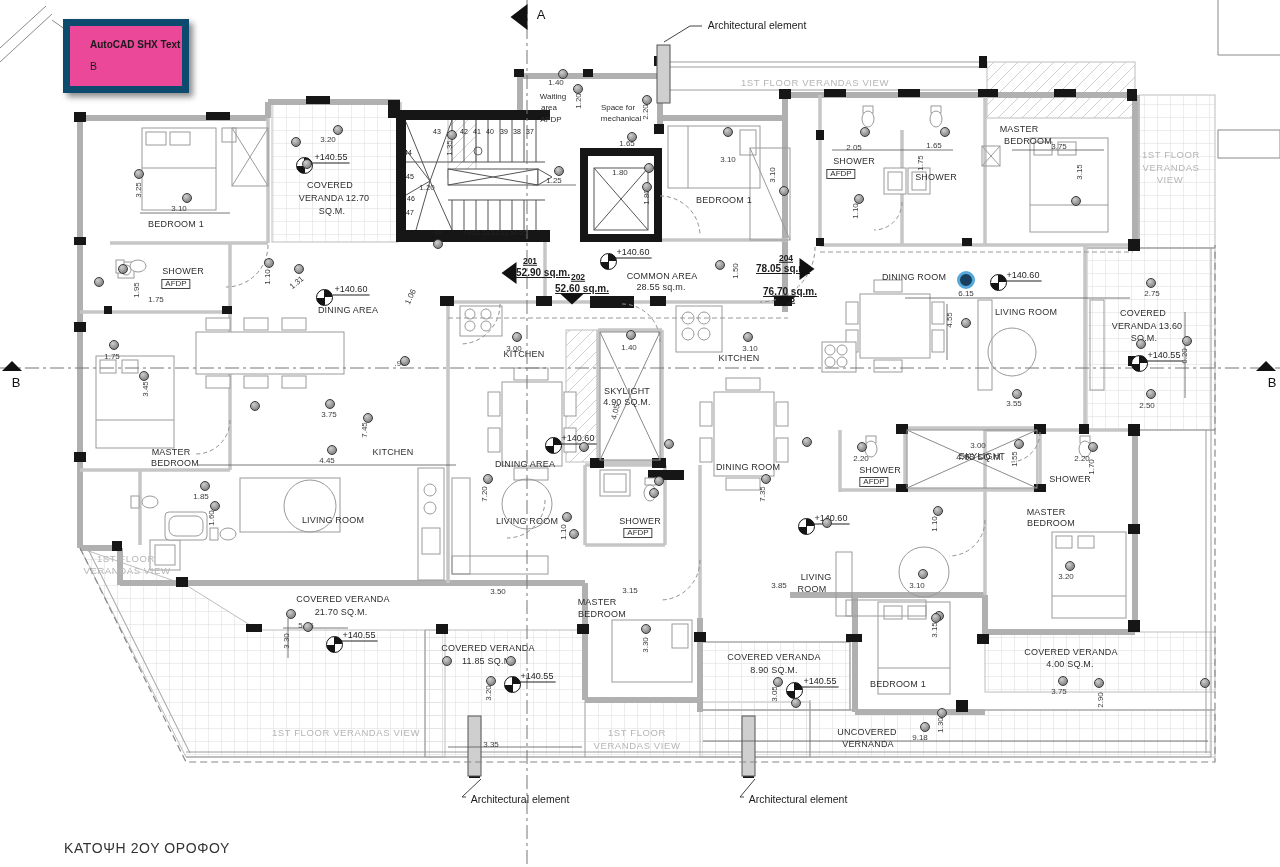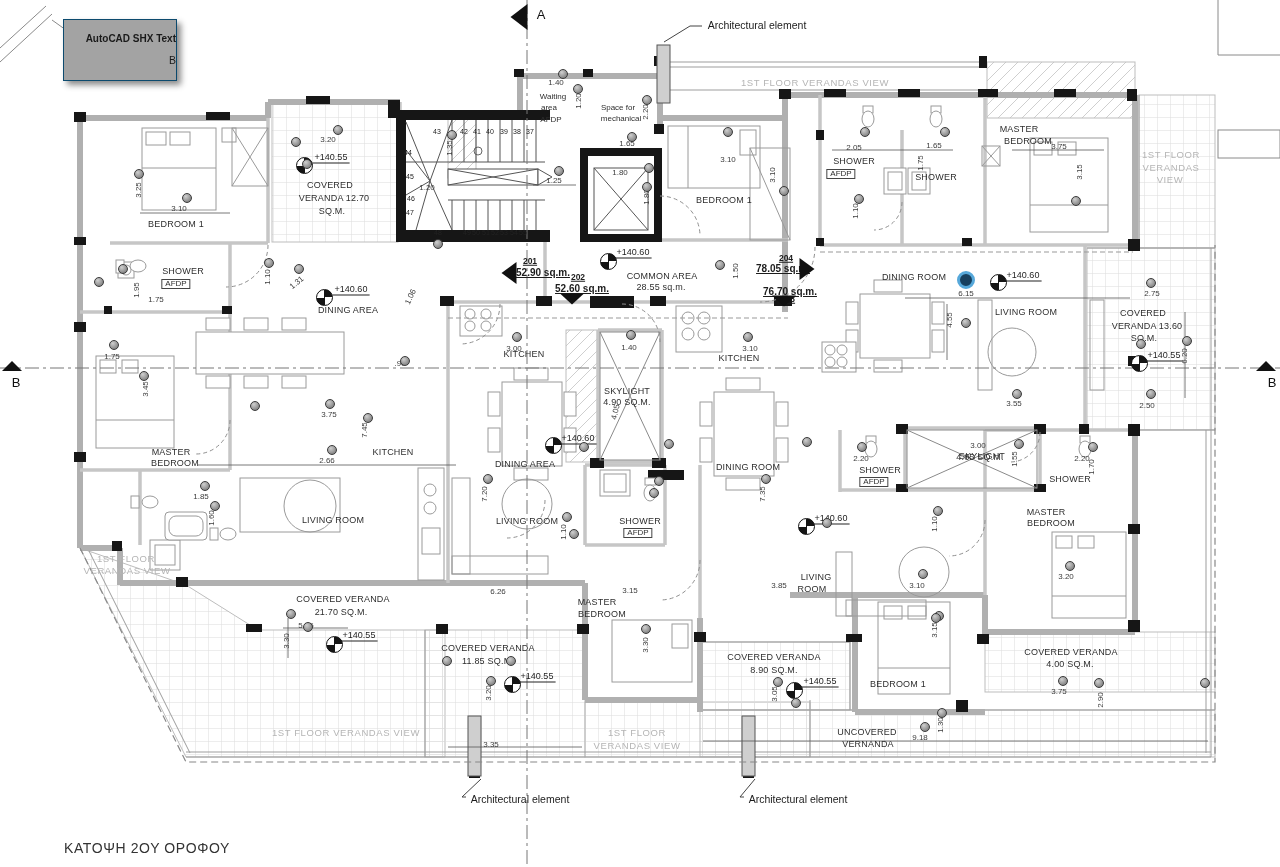--- a/index.html
+++ b/index.html
@@ -25,22 +25,22 @@
   .grip.sel{width:12px;height:12px;margin:-6px 0 0 -6px;background:#17405f;border:3px solid #56a8da;}
   .lvlmark{position:absolute;width:15px;height:15px;margin:-7.5px 0 0 -7.5px;border-radius:50%;
         border:1px solid #111;
         background:conic-gradient(#151515 0 90deg,#fff 90deg 180deg,#151515 180deg 270deg,#fff 270deg 360deg);}
   .tri{position:absolute;width:0;height:0;transform:translate(-50%,-50%);}
   .tri-left{border-top:11px solid transparent;border-bottom:11px solid transparent;border-right:15px solid #111;}
   .tri-right{border-top:11px solid transparent;border-bottom:11px solid transparent;border-left:15px solid #111;}
   .tri-down{border-left:12px solid transparent;border-right:12px solid transparent;border-top:11px solid #111;}
   .tri-up{border-left:10px solid transparent;border-right:10px solid transparent;border-bottom:10px solid #111;}
   .tri.big{border-top-width:13px;border-bottom-width:13px;border-right-width:17px;}
-  #tooltip{position:absolute;left:63px;top:19px;width:112px;height:60px;background:#a3a3a3;
-        border:1px solid #0c4a6e;box-shadow:4px 4px 6px rgba(0,0,0,.45);text-align:right;}
+  #tooltip{position:absolute;left:63px;top:19px;width:112px;height:60px;background:#ec4899;
+        border:7px solid #0c4a6e;box-shadow:4px 4px 6px rgba(0,0,0,.45);}
   #tooltip .tt{font-size:10px;font-weight:bold;color:#1a1a1a;margin:13px 0 0 20px;}
   #tooltip .tv{font-size:10.5px;color:#1a1a1a;margin:10px 0 0 20px;}
   #dtitle{position:absolute;left:64px;top:840px;font-size:14px;letter-spacing:.6px;color:#333;}
 </style>
 </head>
 <body>
 
 <div class="stage">
   <div id="plan-canvas" style="position:absolute;left:0;top:0;width:1280px;height:867px;">
 
@@ -568,36 +568,36 @@
         <div class="lbl dim" style="left: 1152px; top: 294px;">2.75</div>
         <div class="lbl dim" style="left: 1185px; top: 356px; transform: translate(-50%, -50%) rotate(-90deg);">6.20</div>
         <div class="lbl dim" style="left: 1147px; top: 406px;">2.50</div>
         <div class="lbl dim" style="left: 1014px; top: 404px;">3.55</div>
         <div class="lbl dim" style="left: 514px; top: 349px;">3.00</div>
         <div class="lbl dim" style="left: 629px; top: 348px;">1.40</div>
         <div class="lbl dim" style="left: 750px; top: 349px;">3.10</div>
         <div class="lbl dim" style="left: 146px; top: 389px; transform: translate(-50%, -50%) rotate(-90deg);">3.45</div>
         <div class="lbl dim" style="left: 112px; top: 357px;">1.75</div>
         <div class="lbl dim" style="left: 329px; top: 415px;">3.75</div>
-        <div class="lbl dim" style="left: 327px; top: 461px;">2.66</div>
+        <div class="lbl dim" style="left: 327px; top: 461px;">4.45</div>
         <div class="lbl dim" style="left: 365px; top: 430px; transform: translate(-50%, -50%) rotate(-90deg);">7.45</div>
         <div class="lbl dim" style="left: 400px; top: 364px;">.90</div>
         <div class="lbl dim" style="left: 616px; top: 412px; transform: translate(-50%, -50%) rotate(-78deg);">4.05</div>
         <div class="lbl dim" style="left: 201px; top: 497px;">1.85</div>
         <div class="lbl dim" style="left: 212px; top: 518px; transform: translate(-50%, -50%) rotate(-90deg);">1.60</div>
         <div class="lbl dim" style="left: 485px; top: 494px; transform: translate(-50%, -50%) rotate(-90deg);">7.20</div>
         <div class="lbl dim" style="left: 763px; top: 494px; transform: translate(-50%, -50%) rotate(-90deg);">7.35</div>
         <div class="lbl dim" style="left: 564px; top: 532px; transform: translate(-50%, -50%) rotate(-90deg);">1.10</div>
         <div class="lbl dim" style="left: 935px; top: 524px; transform: translate(-50%, -50%) rotate(-90deg);">1.10</div>
         <div class="lbl dim" style="left: 861px; top: 459px;">2.20</div>
         <div class="lbl dim" style="left: 1082px; top: 459px;">2.20</div>
         <div class="lbl dim" style="left: 1092px; top: 467px; transform: translate(-50%, -50%) rotate(-90deg);">1.70</div>
         <div class="lbl dim" style="left: 1015px; top: 459px; transform: translate(-50%, -50%) rotate(-90deg);">1.55</div>
         <div class="lbl dim" style="left: 978px; top: 446px;">3.00</div>
-        <div class="lbl dim" style="left: 498px; top: 592px;">6.26</div>
+        <div class="lbl dim" style="left: 498px; top: 592px;">3.50</div>
         <div class="lbl dim" style="left: 630px; top: 591px;">3.15</div>
         <div class="lbl dim" style="left: 779px; top: 586px;">3.85</div>
         <div class="lbl dim" style="left: 917px; top: 586px;">3.10</div>
         <div class="lbl dim" style="left: 1066px; top: 577px;">3.20</div>
         <div class="lbl dim" style="left: 306px; top: 626px;">5.75</div>
         <div class="lbl dim" style="left: 287px; top: 641px; transform: translate(-50%, -50%) rotate(-90deg);">3.30</div>
         <div class="lbl dim" style="left: 489px; top: 693px; transform: translate(-50%, -50%) rotate(-90deg);">3.20</div>
         <div class="lbl dim" style="left: 491px; top: 745px;">3.35</div>
         <div class="lbl dim" style="left: 646px; top: 645px; transform: translate(-50%, -50%) rotate(-90deg);">3.30</div>
         <div class="lbl dim" style="left: 935px; top: 630px; transform: translate(-50%, -50%) rotate(-90deg);">3.15</div>

